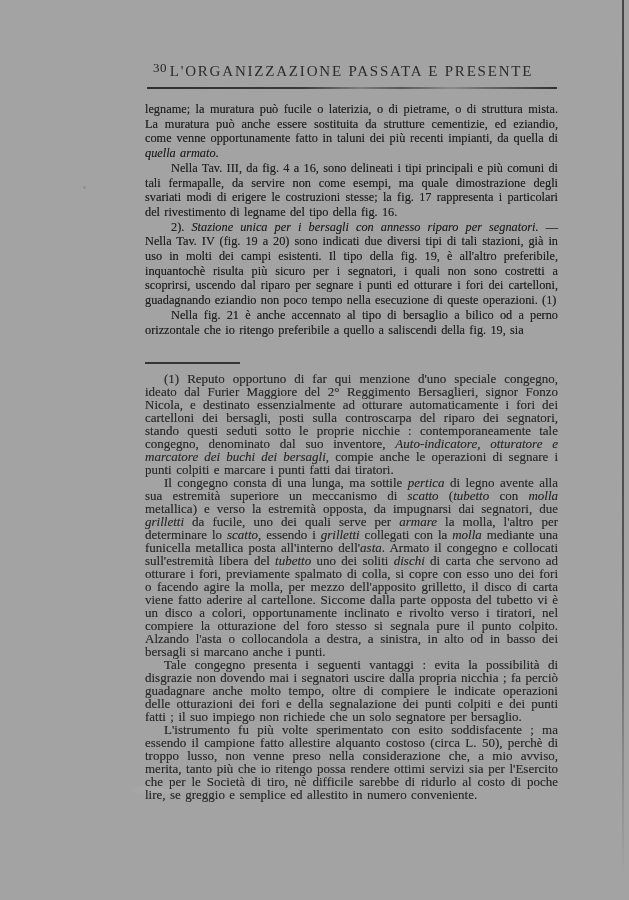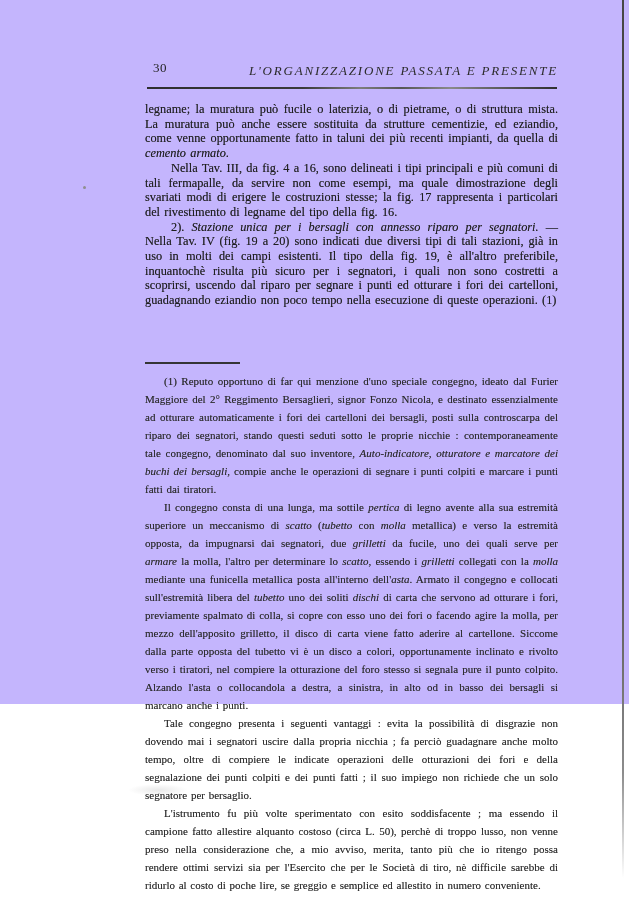--- a/index.html
+++ b/index.html
@@ -5,22 +5,22 @@
   * { margin: 0; padding: 0; box-sizing: border-box; }
 
   html, body {
     width: 629px; height: 900px;
     font-family: "Liberation Serif", "DejaVu Serif", serif;
     overflow: hidden;
   }
 
   .page {
     position: relative;
-    width: 629px; height: 704px;
-    background: #c4b5fd;
+    width: 629px; height: 900px;
+    background: #a3a3a3;
     color: #1f1f1f;
   }
 
   
   .scan-edge {
     position: absolute;
     left: 622px; top: 0;
     width: 2px; height: 878px;
     background: linear-gradient(to bottom,
       #474747 0%, #3f3f3f 35%, #565656 65%,
@@ -49,27 +49,26 @@
   }
   .page-number {
     position: absolute;
     left: 8px; top: 0;
     font-size: 13px;
     letter-spacing: 0.5px;
     color: #222;
   }
   .running-title {
     display: block;
-    text-align: right;
-    font-size: 13px;
+    text-align: center;
+    font-size: 15px;
     letter-spacing: 1.8px;
     padding-top: 3px;
     color: #2b2b2b;
     white-space: nowrap;
-    font-style: italic;
   }
 
   .header-rule {
     position: absolute;
     top: 87px; left: 147px;
     width: 410px; height: 2px;
     background: linear-gradient(to right,
       #2e2e2e 0%, #3a3a3a 38%, #7d7d7d 52%, #565656 62%,
       #8a8a8a 74%, #6a6a6a 82%, #2f2f2f 100%);
   }
@@ -92,22 +91,22 @@
     position: absolute;
     top: 362px; left: 145px;
     width: 95px; height: 2px;
     background: #353535;
   }
 
   .footnote-text {
     position: absolute;
     top: 372px; left: 145px;
     width: 413px;
-    font-size: 11px;
-    line-height: 18px;
+    font-size: 13px;
+    line-height: 13px;
     text-align: justify;
     word-spacing: 0.09em;
     color: #2a2a2a;
     text-shadow: 0 0 0.4px rgba(40,40,40,0.5);
   }
   .footnote-text p { text-indent: 19px; }
 
   i { font-style: italic; }
 </style>
 </head>
@@ -120,23 +119,24 @@
   <div class="smudge"></div>
 
   <div class="running-header">
     <span class="page-number">30</span>
     <span class="running-title">L'ORGANIZZAZIONE PASSATA E PRESENTE</span>
   </div>
 
   <div class="header-rule"></div>
 
   <main class="body-text">
-      <p class="no-indent"><span>legname; la muratura può fucile o laterizia, o di pietrame, o di struttura mista. La muratura può anche essere sostituita da strutture cementizie, ed eziandio, come venne opportunamente fatto in taluni dei più recenti impianti, da quella di </span><i>cemento armato</i><span>.</span></p>
+      <p class="no-indent"><span>legname; la muratura può fucile o laterizia, o di pietrame, o di struttura mista. La muratura può anche essere sostituita da strutture cementizie, ed eziandio, come venne opportunamente fatto in taluni dei più recenti impianti, da quella di </span><i>quella armato</i><span>.</span></p>
       <p><span>Nella Tav. III, da fig. 4 a 16, sono delineati i tipi principali e più comuni di tali fermapalle, da servire non come esempi, ma quale dimostrazione degli svariati modi di erigere le costruzioni stesse; la fig. 17 rappresenta i particolari del rivestimento di legname del tipo della fig. 16.</span></p>
       <p><span>2). </span><i>Stazione unica per i bersagli con annesso riparo per segnatori.</i><span> — Nella Tav. IV (fig. 19 a 20) sono indicati due diversi tipi di tali stazioni, già in uso in molti dei campi esistenti. Il tipo della fig. 19, è all'altro preferibile, inquantochè risulta più sicuro per i segnatori, i quali non sono costretti a scoprirsi, uscendo dal riparo per segnare i punti ed otturare i fori dei cartelloni, guadagnando eziandio non poco tempo nella esecuzione di queste operazioni. (1)</span></p>
+      <p><span>Nella fig. 21 è anche accennato al tipo di bersaglio a bilico od a perno orizzontale che io ritengo preferibile a quello a saliscendi della fig. 19, sia</span></p>
     </main>
 
   <div class="footnote-rule"></div>
 
   <section class="footnote-text">
       <p><span>(1) Reputo opportuno di far qui menzione d'uno speciale congegno, ideato dal Furier Maggiore del 2° Reggimento Bersaglieri, signor Fonzo Nicola, e destinato essenzialmente ad otturare automaticamente i fori dei cartelloni dei bersagli, posti sulla controscarpa del riparo dei segnatori, stando questi seduti sotto le proprie nicchie : contemporaneamente tale congegno, denominato dal suo inventore, </span><i>Auto-indicatore, otturatore e marcatore dei buchi dei bersagli</i><span>, compie anche le operazioni di segnare i punti colpiti e marcare i punti fatti dai tiratori.</span></p>
       <p><span>Il congegno consta di una lunga, ma sottile </span><i>pertica</i><span> di legno avente alla sua estremità superiore un meccanismo di </span><i>scatto</i><span> (</span><i>tubetto</i><span> con </span><i>molla</i><span> metallica) e verso la estremità opposta, da impugnarsi dai segnatori, due </span><i>grilletti</i><span> da fucile, uno dei quali serve per </span><i>armare</i><span> la molla, l'altro per determinare lo </span><i>scatto</i><span>, essendo i </span><i>grilletti</i><span> collegati con la </span><i>molla</i><span> mediante una funicella metallica posta all'interno dell'</span><i>asta</i><span>. Armato il congegno e collocati sull'estremità libera del </span><i>tubetto</i><span> uno dei soliti </span><i>dischi</i><span> di carta che servono ad otturare i fori, previamente spalmato di colla, si copre con esso uno dei fori o facendo agire la molla, per mezzo dell'apposito grilletto, il disco di carta viene fatto aderire al cartellone. Siccome dalla parte opposta del tubetto vi è un disco a colori, opportunamente inclinato e rivolto verso i tiratori, nel compiere la otturazione del foro stesso si segnala pure il punto colpito. Alzando l'asta o collocandola a destra, a sinistra, in alto od in basso dei bersagli si marcano anche i punti.</span></p>
       <p><span>Tale congegno presenta i seguenti vantaggi : evita la possibilità di disgrazie non dovendo mai i segnatori uscire dalla propria nicchia ; fa perciò guadagnare anche molto tempo, oltre di compiere le indicate operazioni delle otturazioni dei fori e della segnalazione dei punti colpiti e dei punti fatti ; il suo impiego non richiede che un solo segnatore per bersaglio.</span></p>
       <p><span>L'istrumento fu più volte sperimentato con esito soddisfacente ; ma essendo il campione fatto allestire alquanto costoso (circa L. 50), perchè di troppo lusso, non venne preso nella considerazione che, a mio avviso, merita, tanto più che io ritengo possa rendere ottimi servizi sia per l'Esercito che per le Società di tiro, nè difficile sarebbe di ridurlo al costo di poche lire, se greggio e semplice ed allestito in numero conveniente.</span></p>
     </section>

